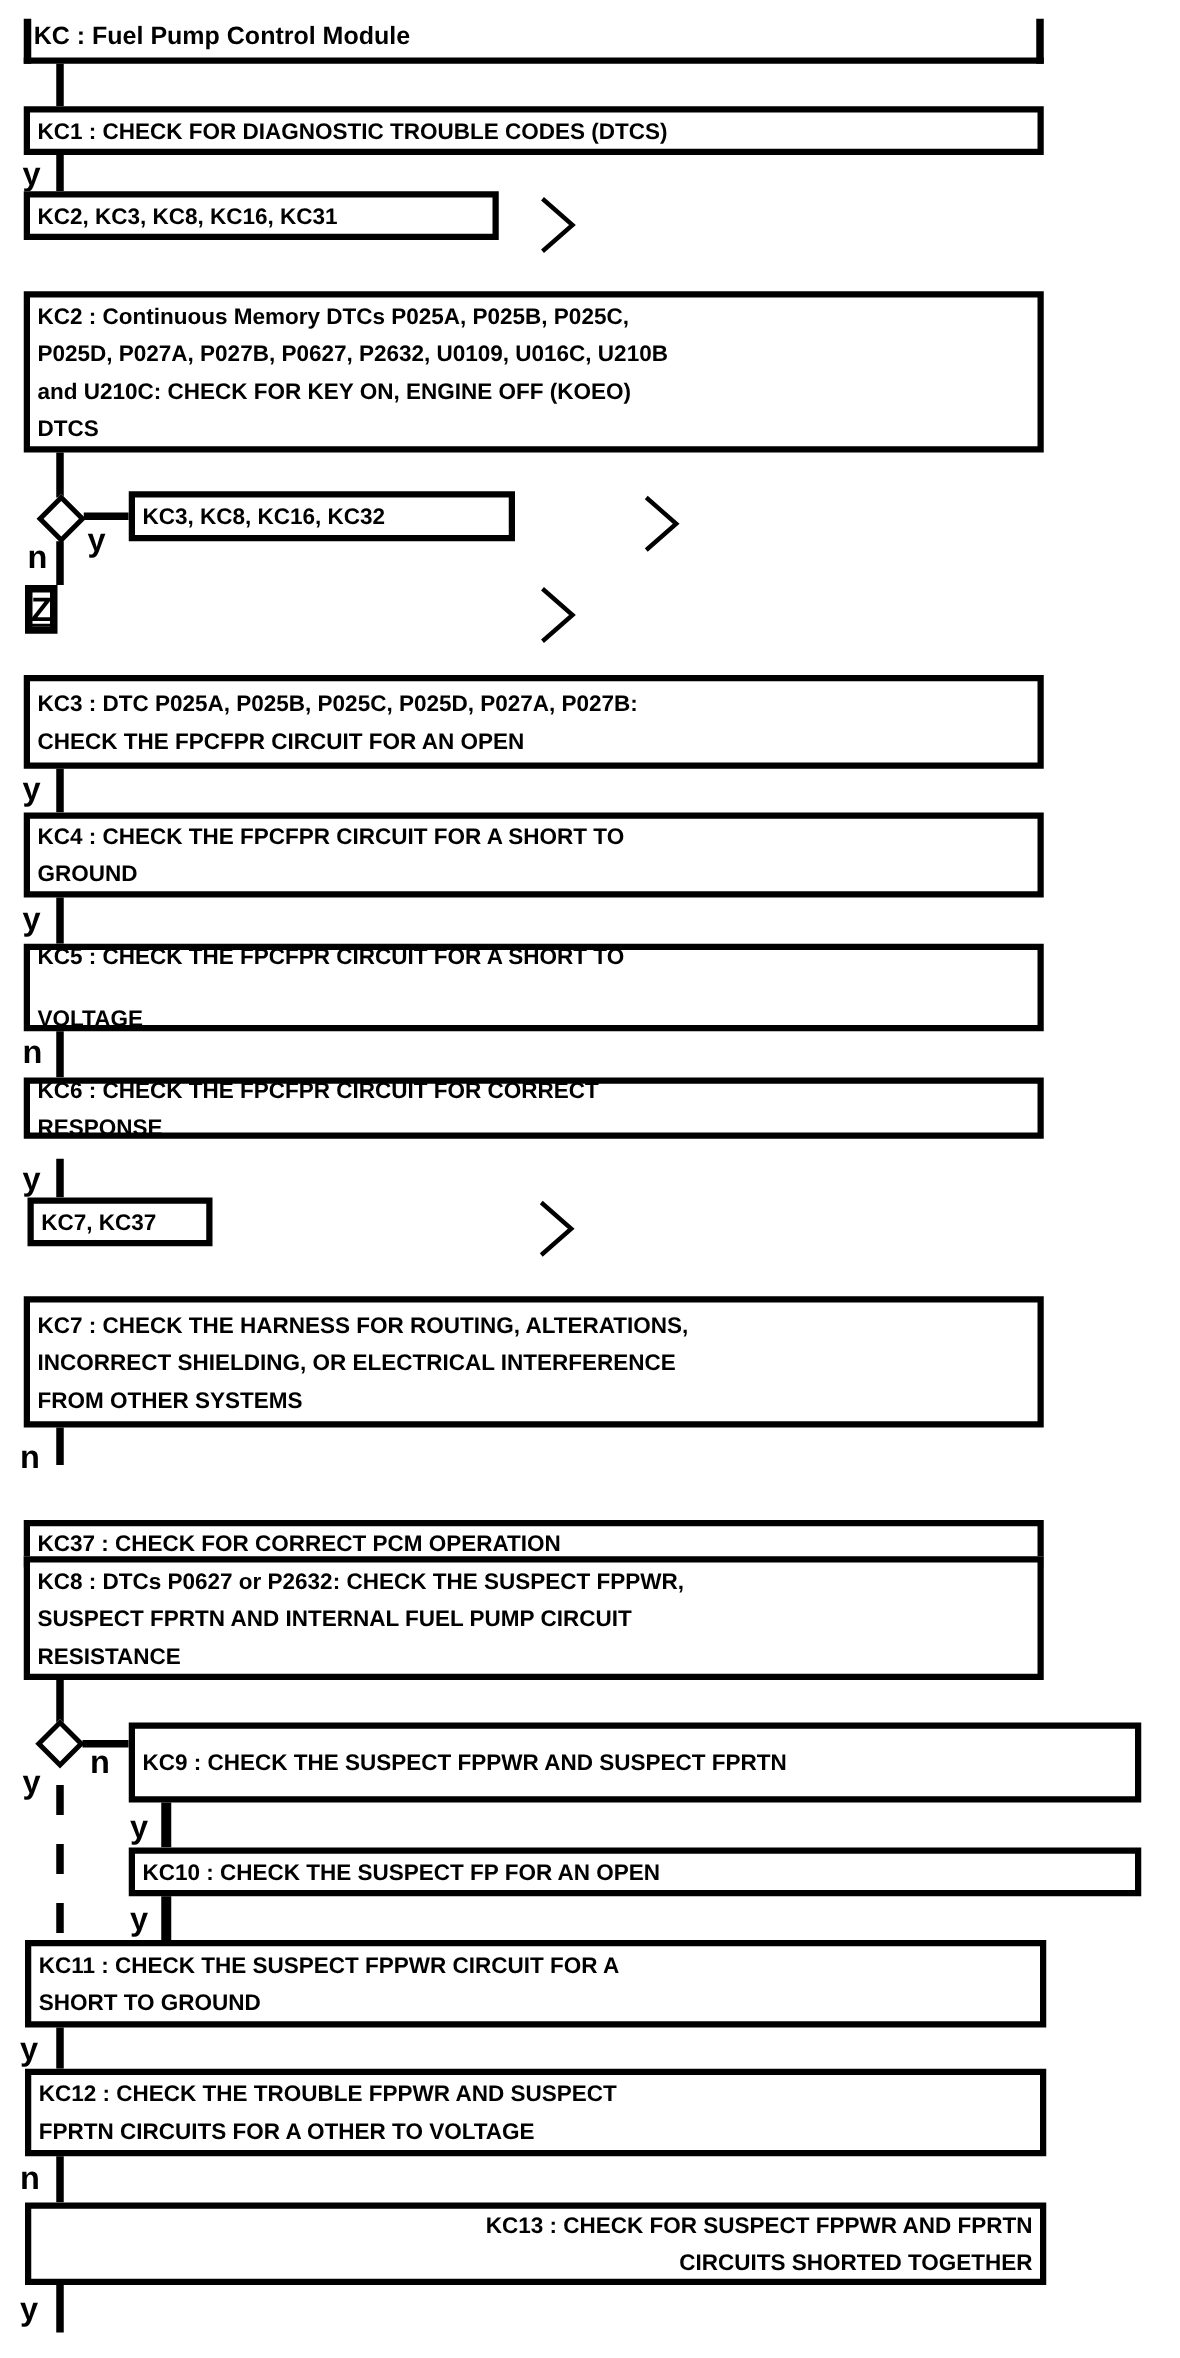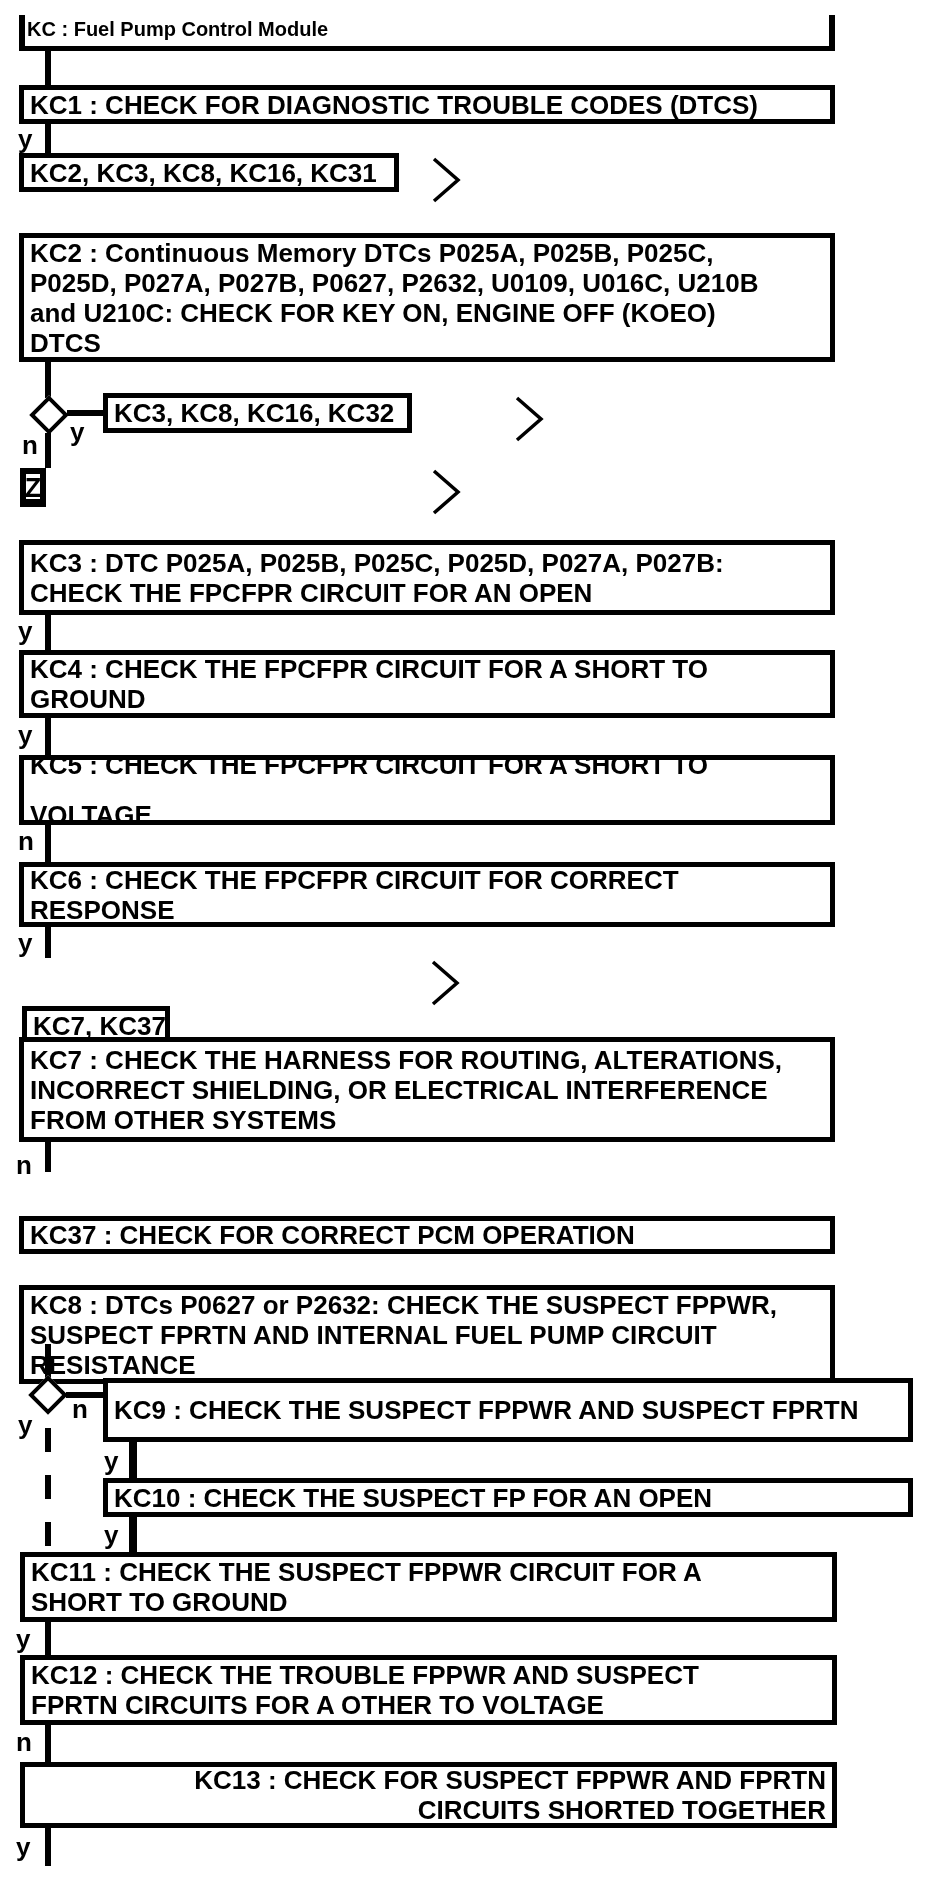--- a/index.html
+++ b/index.html
@@ -14,21 +14,21 @@
   }
   .box{
     position:absolute;
     box-sizing:border-box;
     border:5px solid #000;
     background:#fff;
     display:flex;
     flex-direction:column;
     justify-content:center;
     padding:1px 6px;
-    font-size:26px;
+    font-size:18px;
     line-height:30px;
     letter-spacing:0px;
   }
   .box .ln{white-space:nowrap;}
   .jump{border-width:5px;}
   .zbox{
     justify-content:center;align-items:center;
     padding:0;font-size:27px;border-width:6px;
     text-decoration:underline;
   }
@@ -130,49 +130,49 @@
   <div class="elabel" style="left:18px;top:722px;">y</div>
   <div class="vline" style="left:45px;top:718px;width:6px;height:37px;"></div>
 
   <div class="box" style="left:19px;top:755px;width:816px;height:70px;gap:20px;">
     <div class="ln">KC5 : CHECK THE FPCFPR CIRCUIT FOR A SHORT TO</div>
     <div class="ln">VOLTAGE</div>
   </div>
   <div class="elabel" style="left:18px;top:828px;">n</div>
   <div class="vline" style="left:45px;top:825px;width:6px;height:37px;"></div>
 
-  <div class="box" style="left:19px;top:862px;width:816px;height:65px;">
+  <div class="box" style="left:19px;top:862px;width:816px;height:49px;">
     <div class="ln">KC6 : CHECK THE FPCFPR CIRCUIT FOR CORRECT</div>
     <div class="ln">RESPONSE</div>
   </div>
   <div class="elabel" style="left:18px;top:930px;">y</div>
   <div class="vline" style="left:45px;top:927px;width:6px;height:31px;"></div>
 
-  <div class="box jump" style="left:22px;top:958px;width:148px;height:39px;margin-top:48px;">
+  <div class="box jump" style="left:22px;top:958px;width:148px;height:39px;">
     <div class="ln">KC7, KC37</div>
   </div>
   <div class="chev" style="left:430px;top:960px;">
     <svg width="30" height="46" viewBox="0 0 30 46">
         <polyline points="3,2 27,23 3,44" fill="none" stroke="#000" stroke-width="3.5"></polyline>
       </svg>
   </div>
 
   <div class="box" style="left:19px;top:1037px;width:816px;height:105px;">
     <div class="ln">KC7 : CHECK THE HARNESS FOR ROUTING, ALTERATIONS,</div>
     <div class="ln">INCORRECT SHIELDING, OR ELECTRICAL INTERFERENCE</div>
     <div class="ln">FROM OTHER SYSTEMS</div>
   </div>
   <div class="elabel" style="left:16px;top:1152px;">n</div>
   <div class="vline" style="left:45px;top:1142px;width:6px;height:30px;"></div>
 
   <div class="box" style="left:19px;top:1172px;width:816px;height:38px;margin-top:44px;">
     <div class="ln">KC37 : CHECK FOR CORRECT PCM OPERATION</div>
   </div>
 
-  <div class="box" style="left:19px;top:1245px;width:816px;height:99px;margin-top:40px;">
+  <div class="box" style="left:19px;top:1245px;width:816px;height:99px;">
     <div class="ln">KC8 : DTCs P0627 or P2632: CHECK THE SUSPECT FPPWR,</div>
     <div class="ln">SUSPECT FPRTN AND INTERNAL FUEL PUMP CIRCUIT</div>
     <div class="ln">RESISTANCE</div>
   </div>
 
   <div class="vline" style="left:45px;top:1344px;width:6px;height:35px;"></div>
   <div class="diamond" style="left:34px;top:1381px;"></div>
   <div class="elabel" style="left:72px;top:1396px;">n</div>
   <div class="elabel" style="left:18px;top:1412px;">y</div>
   <div class="hline" style="left:66px;top:1392px;width:37px;height:6px;"></div>

